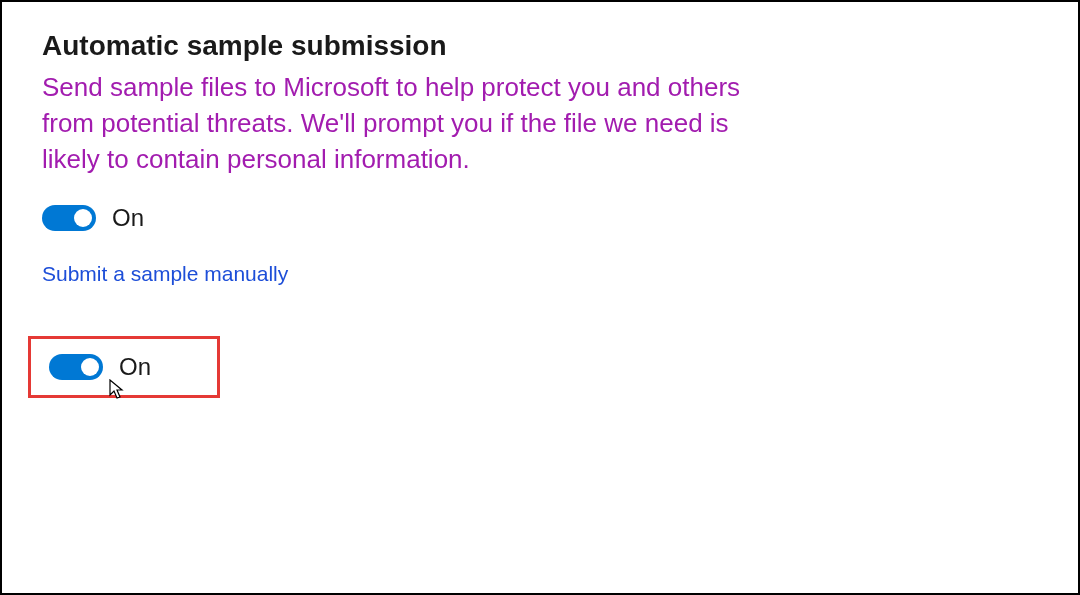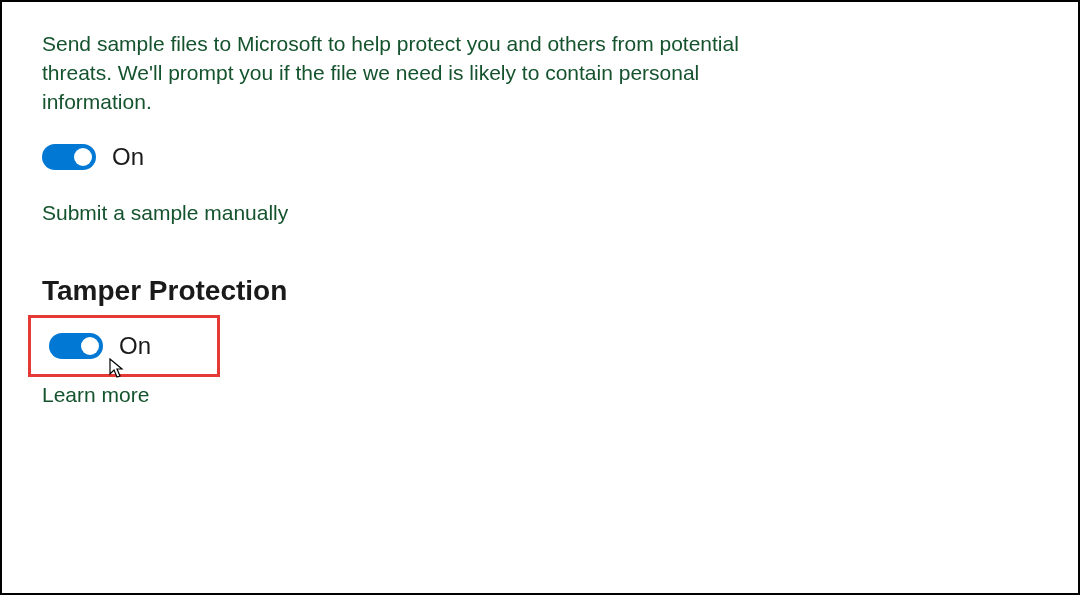--- a/index.html
+++ b/index.html
@@ -20,22 +20,22 @@
     .section {
       margin-bottom: 50px;
     }
     .section-title {
       font-size: 28px;
       font-weight: 600;
       margin-bottom: 8px;
       color: #1a1a1a;
     }
     .section-desc {
-      font-size: 21px;
-      color: #14532d;
+      font-size: 26px;
+      color: #a21caf;
       line-height: 1.38;
       max-width: 720px;
       margin-bottom: 26px;
     }
     .toggle-row {
       display: flex;
       align-items: center;
       gap: 16px;
       margin-bottom: 30px;
     }
@@ -55,21 +55,21 @@
       position: absolute;
       top: 4px;
       right: 4px;
     }
     .toggle-label {
       font-size: 24px;
       color: #1a1a1a;
     }
     .link {
       font-size: 21px;
-      color: #14532d;
+      color: #1d4ed8;
       text-decoration: none;
       cursor: pointer;
       display: inline-block;
     }
     .highlight-box {
       border: 3px solid #e53935;
       padding: 14px 18px 14px 18px;
       display: inline-flex;
       align-items: center;
       gap: 16px;
@@ -87,36 +87,35 @@
       pointer-events: none;
     }
     .section2 .section-desc {
       margin-bottom: 18px;
     }
   </style>
 </head>
 <body>
 
 <div class="section">
+  <h2 class="section-title">Automatic sample submission</h2>
   <p class="section-desc">Send sample files to Microsoft to help protect you and others from potential threats. We'll prompt you if the file we need is likely to contain personal information.</p>
   <div class="toggle-row">
     <div class="toggle">
       <div class="toggle-knob"></div>
     </div>
     <span class="toggle-label">On</span>
   </div>
   <a class="link">Submit a sample manually</a>
 </div>
 
 <div class="section section2">
-  <h2 class="section-title">Tamper Protection</h2>
   <div class="highlight-box">
     <div class="toggle">
       <div class="toggle-knob"></div>
     </div>
     <span class="toggle-label">On</span>
     <svg class="cursor-icon" viewBox="0 0 16 22">
       <path d="M1 1 L1 16 L5 12 L8 19 L11 18 L8 11 L13 11 Z" fill="#ffffff" stroke="#000000" stroke-width="1.2"></path>
     </svg>
   </div>
   <br>
-  <a class="link">Learn more</a>
 </div>
 
 </body></html>

